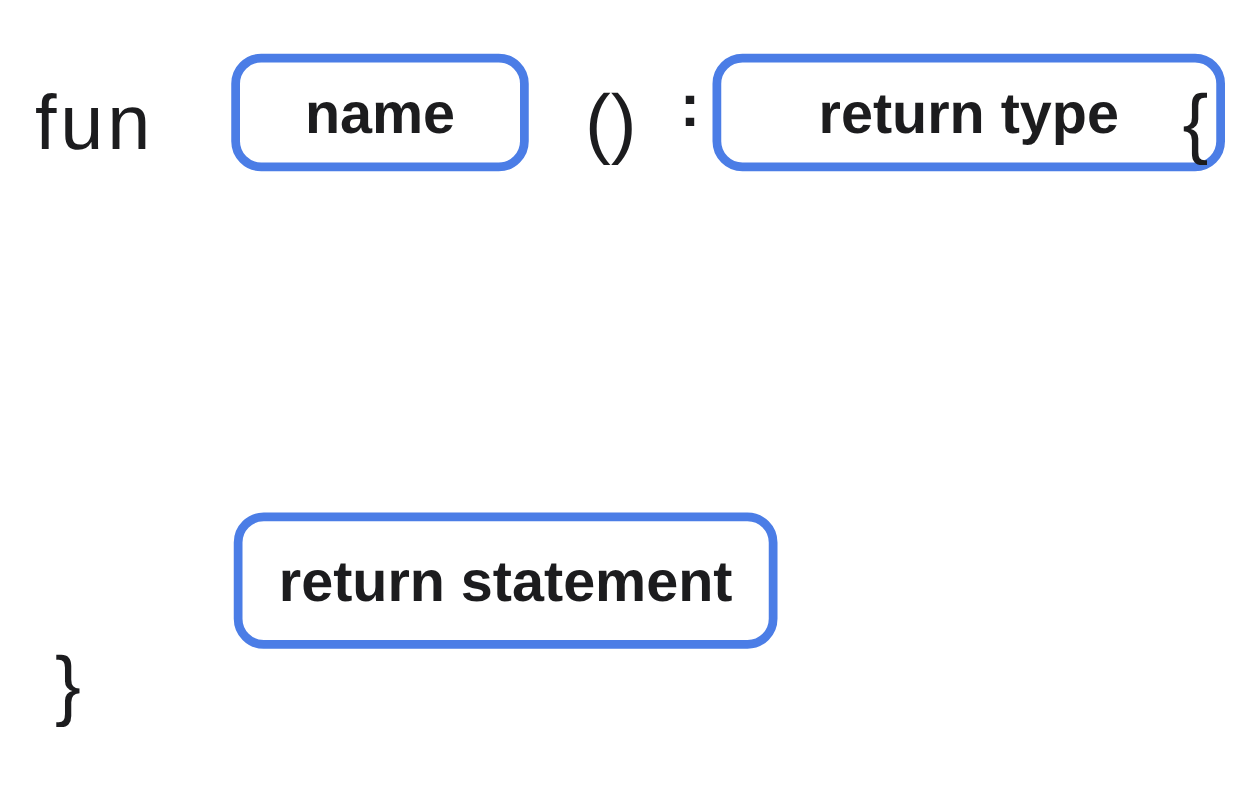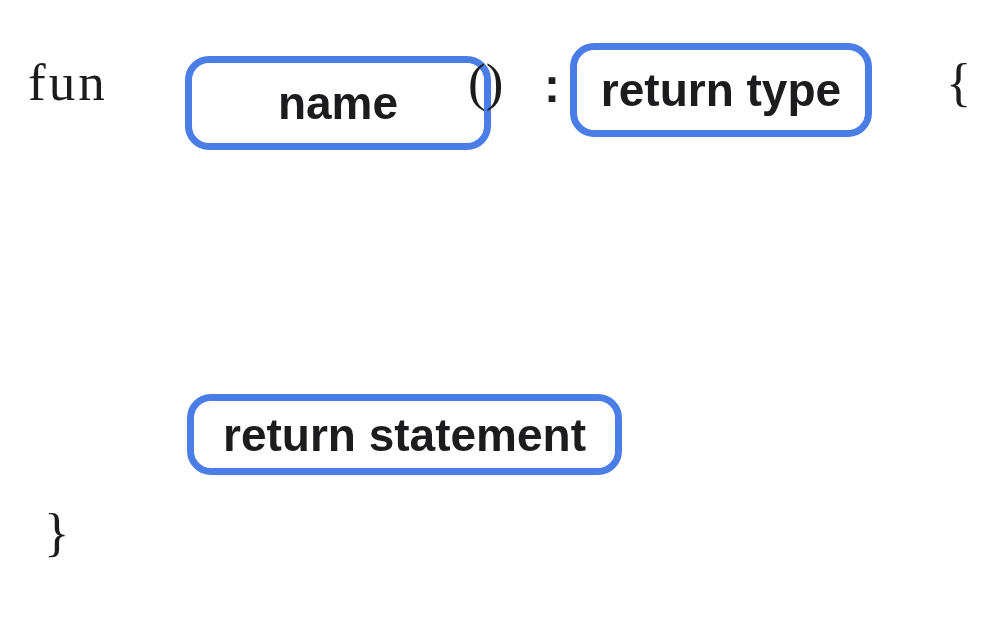--- a/index.html
+++ b/index.html
@@ -11,25 +11,26 @@
   html, body { background: var(--bg-color); }
   .canvas {
     position: relative;
     width: 996px;
     height: 628px;
     background: var(--bg-color);
     overflow: hidden;
   }
   .mono {
     position: absolute;
-    font-family: Liberation Serif, serif;
-    font-size: 53px;
+    font-family: Liberation Sans, sans-serif;
+    font-size: 62px;
     line-height: 1;
     color: var(--text-color);
     white-space: pre;
+    margin-top: 12px;
   }
   .kw { letter-spacing: 3px; }
   .placeholder-box {
     position: absolute;
     background: var(--bg-color);
     border: 7px solid var(--box-border);
     border-radius: 24px;
     display: flex;
     align-items: center;
     justify-content: center;
@@ -42,29 +43,29 @@
   .colon {
     position: absolute;
     font-family: "Liberation Sans", sans-serif;
     font-weight: 700;
     font-size: 48px;
     line-height: 1;
     color: var(--text-color);
   }
   
   .kw-fun          { left: 28px;  top: 56px; }
-  .box-name        { left: 185px; top: 56px; width: 306px; height: 94px; }
+  .box-name        { left: 185px; top: 43px; width: 238px; height: 94px; }
   .parens          { left: 468px; top: 56px; }
   .colon-token     { left: 544px; top: 62px; }
-  .box-return-type { left: 570px; top: 43px; width: 302px; height: 94px; }
+  .box-return-type { left: 570px; top: 43px; width: 410px; height: 94px; }
   .brace-open      { left: 946px; top: 56px; }
   
   .box-body        { left: 187px; top: 165px; width: 660px; height: 215px; }
   
-  .box-return-stmt { left: 187px; top: 394px; width: 435px; height: 81px; }
+  .box-return-stmt { left: 187px; top: 410px; width: 435px; height: 109px; }
   
   .brace-close     { left: 44px;  top: 506px; }
 </style>
 </head>
 <body>
 
 <div class="canvas">
 
   <span class="mono kw kw-fun">fun</span>
 

